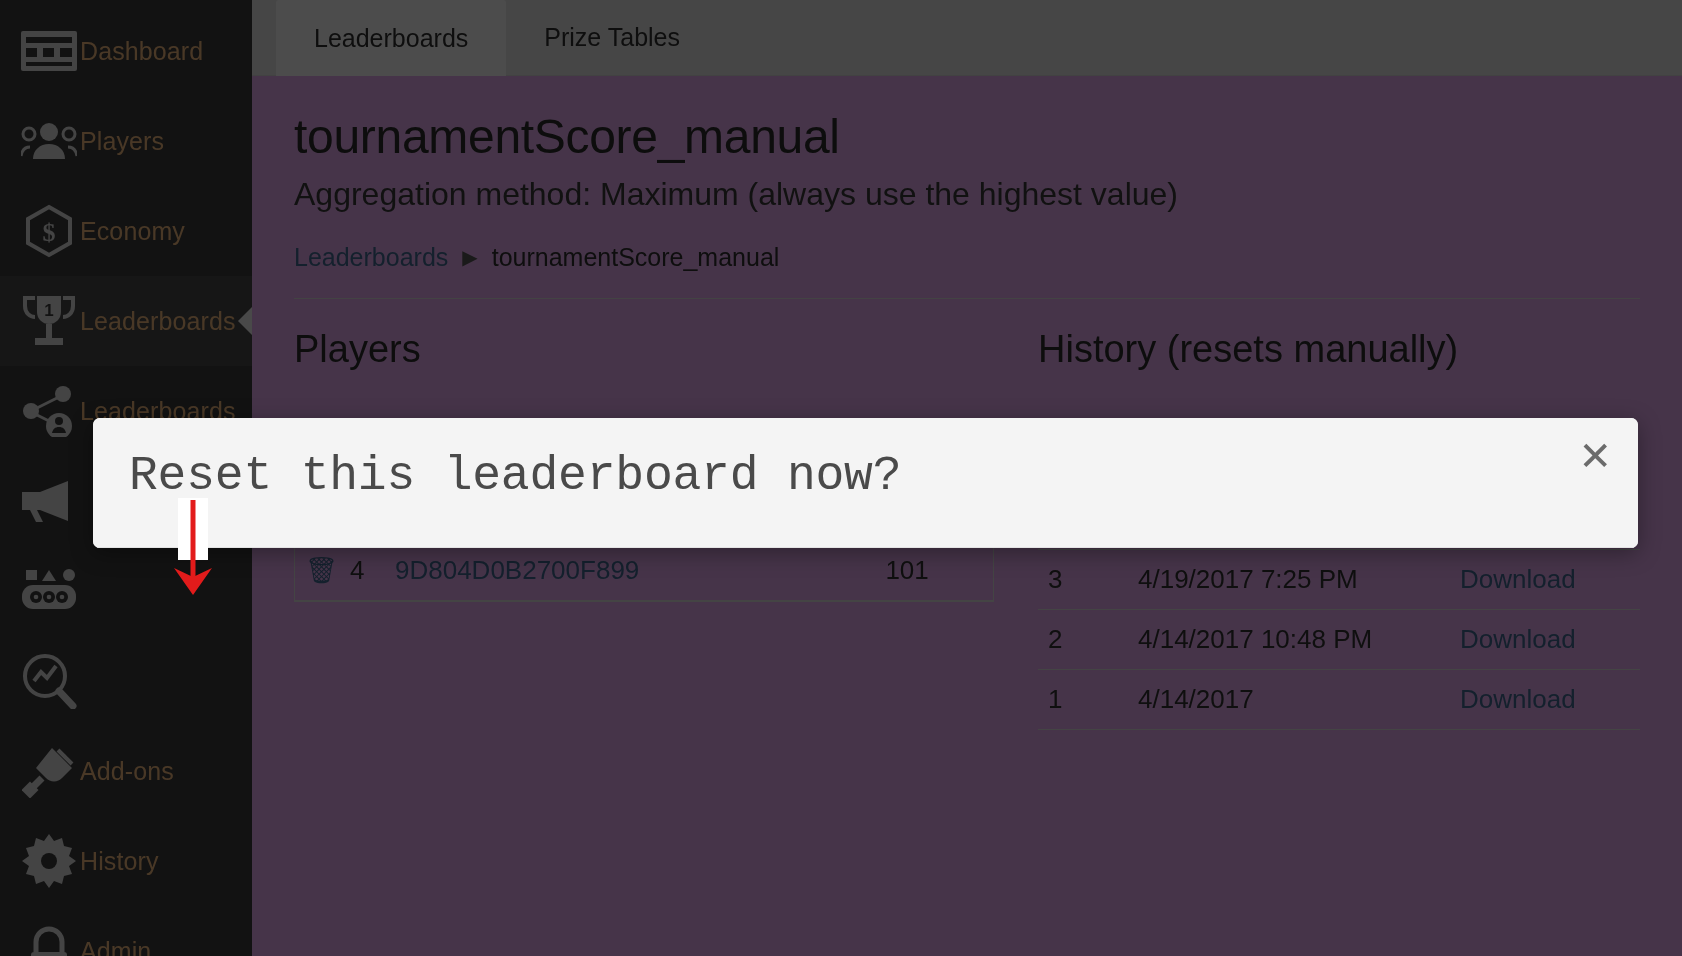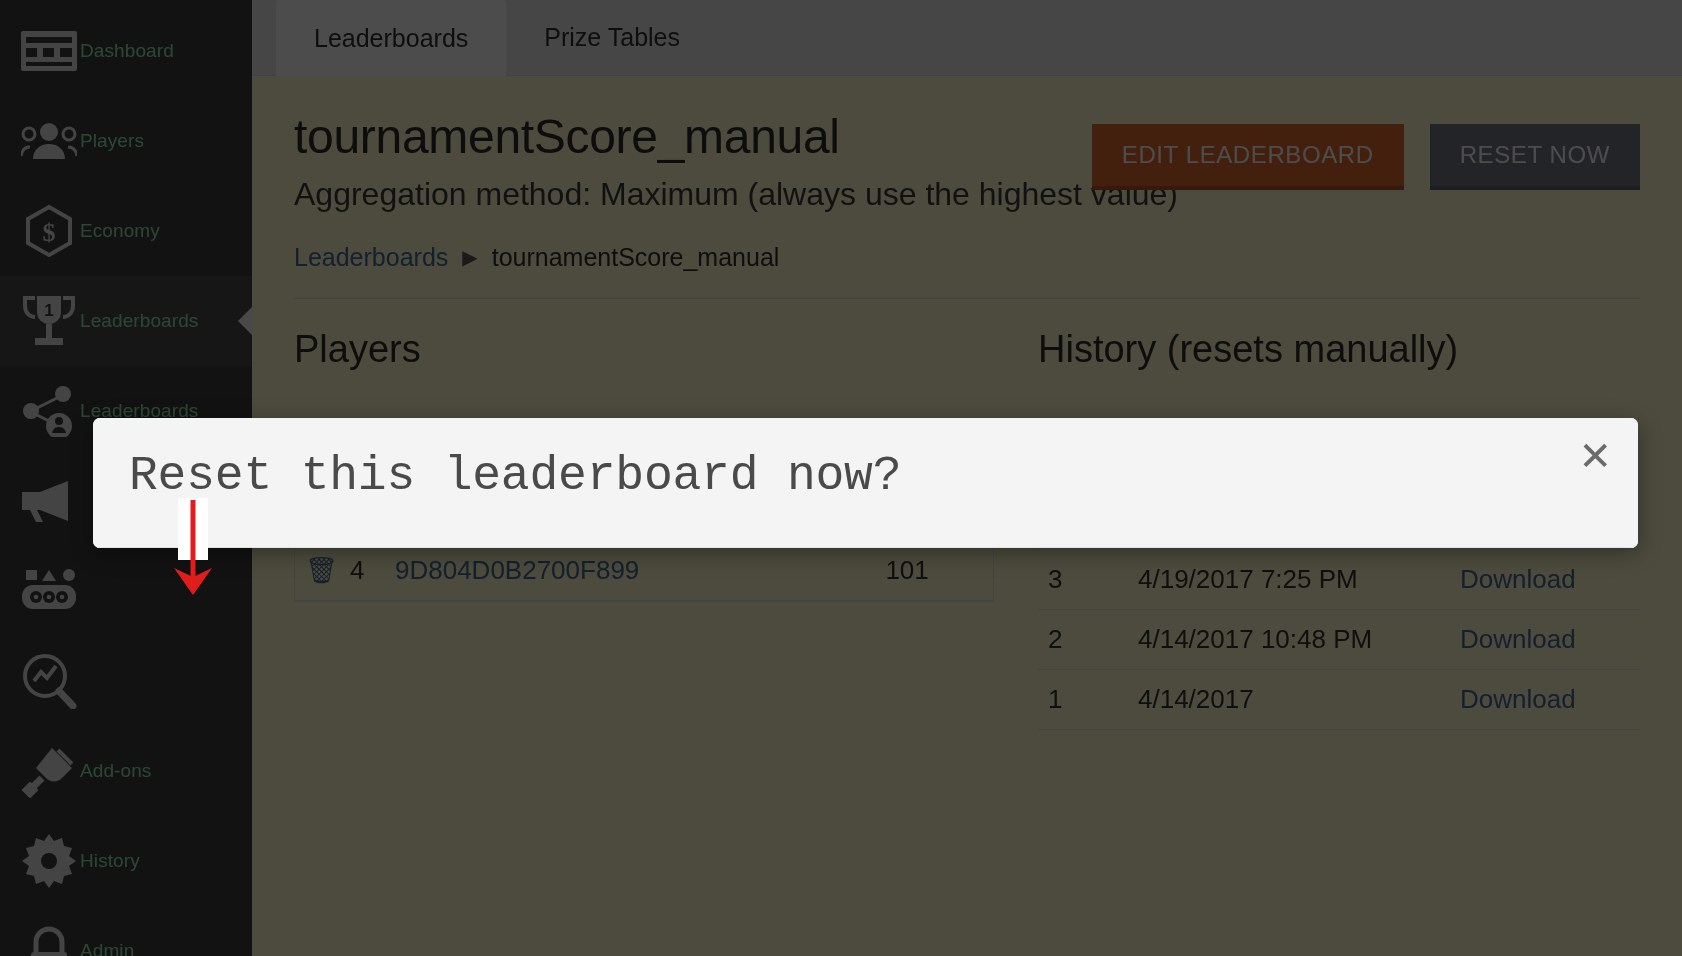--- a/index.html
+++ b/index.html
@@ -45,23 +45,23 @@
     border-bottom: 15px solid transparent;
     border-right: 15px solid #f4f4f4;
   }
   .nav-ico {
     width: 62px; flex: 0 0 62px;
     display: flex; align-items: center; justify-content: center;
     color: #e2e2e2;
   }
   .nav-ico svg { display: block; }
   .nav-label {
-    font-size: 19px;
+    font-size: 25px;
     font-weight: 400;
-    color: #86efac;
+    color: #fdba74;
     letter-spacing: .1px;
     white-space: nowrap;
   }
 
   
   .content {
     flex: 1 1 auto;
     background: #f3f3f3;
     display: flex; flex-direction: column;
     min-width: 0;
@@ -81,21 +81,21 @@
     color: #2f2f2f;
   }
   .tab.active {
     background: #ffffff;
     border-top-left-radius: 3px;
     border-top-right-radius: 3px;
     position: relative; top: 1px;
   }
 
   .page-body {
-    background: #fef9c3;
+    background: #f0abfc;
     flex: 1 1 auto;
     padding: 34px 42px 8px 42px;
     position: relative;
     min-width: 0;
   }
   .hdr-row { display: flex; align-items: flex-start; }
   .hdr-left { flex: 1 1 auto; min-width: 0; }
   .lb-title {
     font-size: 48px; font-weight: 300;
     color: #2b2b2b; line-height: 1.12;
@@ -376,24 +376,20 @@
         <div class="tab">
           <span>Prize Tables</span>
         </div>
       </div>
 
       <div class="page-body">
         <div class="hdr-row">
           <div class="hdr-left">
             <div class="lb-title">tournamentScore_manual</div>
             <div class="lb-sub">Aggregation method: Maximum (always use the highest value)</div>
-          </div>
-          <div class="hdr-btns">
-            <button class="btn btn-orange">EDIT LEADERBOARD</button>
-            <button class="btn btn-grey">RESET NOW</button>
           </div>
         </div>
 
         <div class="breadcrumb">
           <a href="#">Leaderboards</a>
           <span class="crumb-sep">▶</span>
           <span>tournamentScore_manual</span>
         </div>
 
         <div class="hr"></div>

